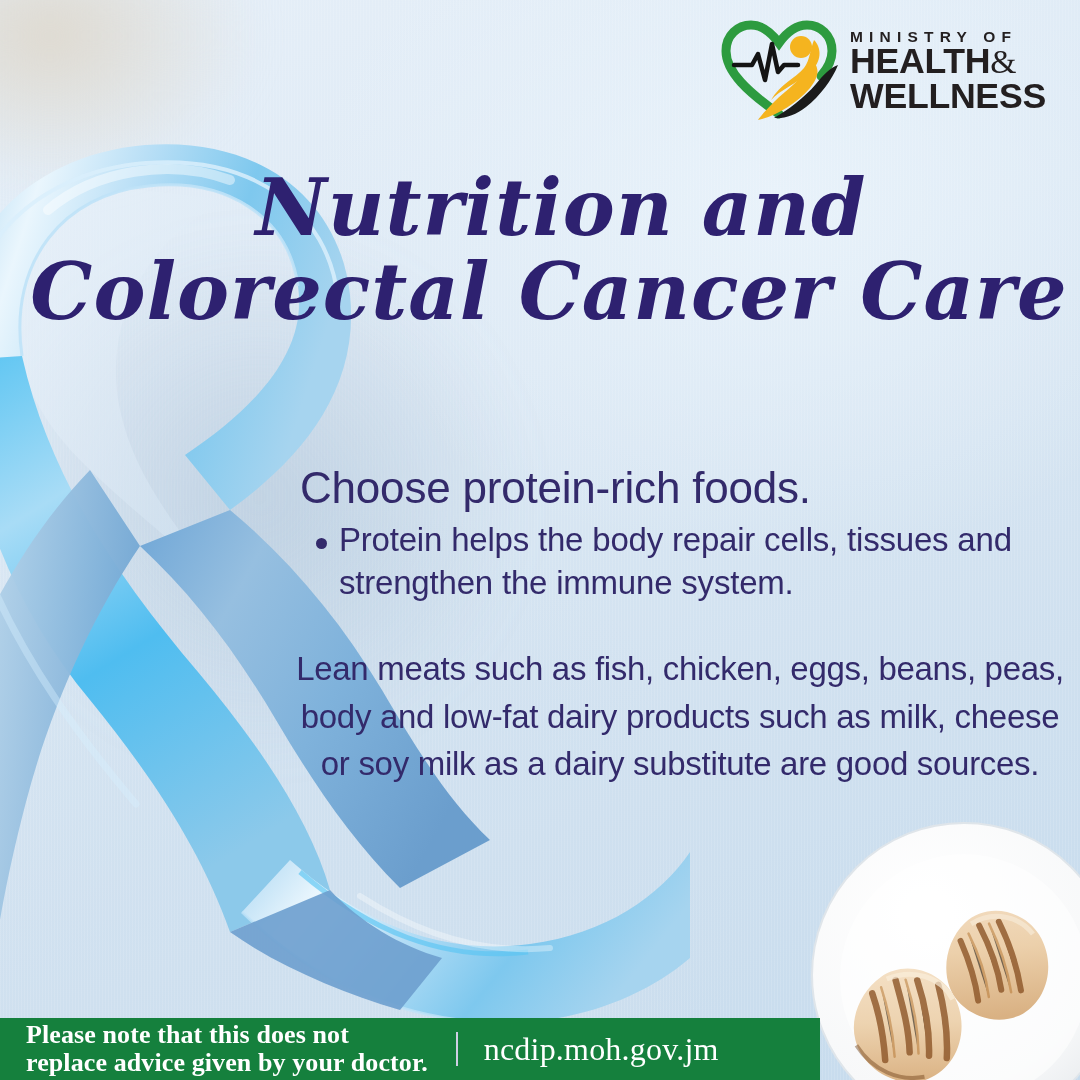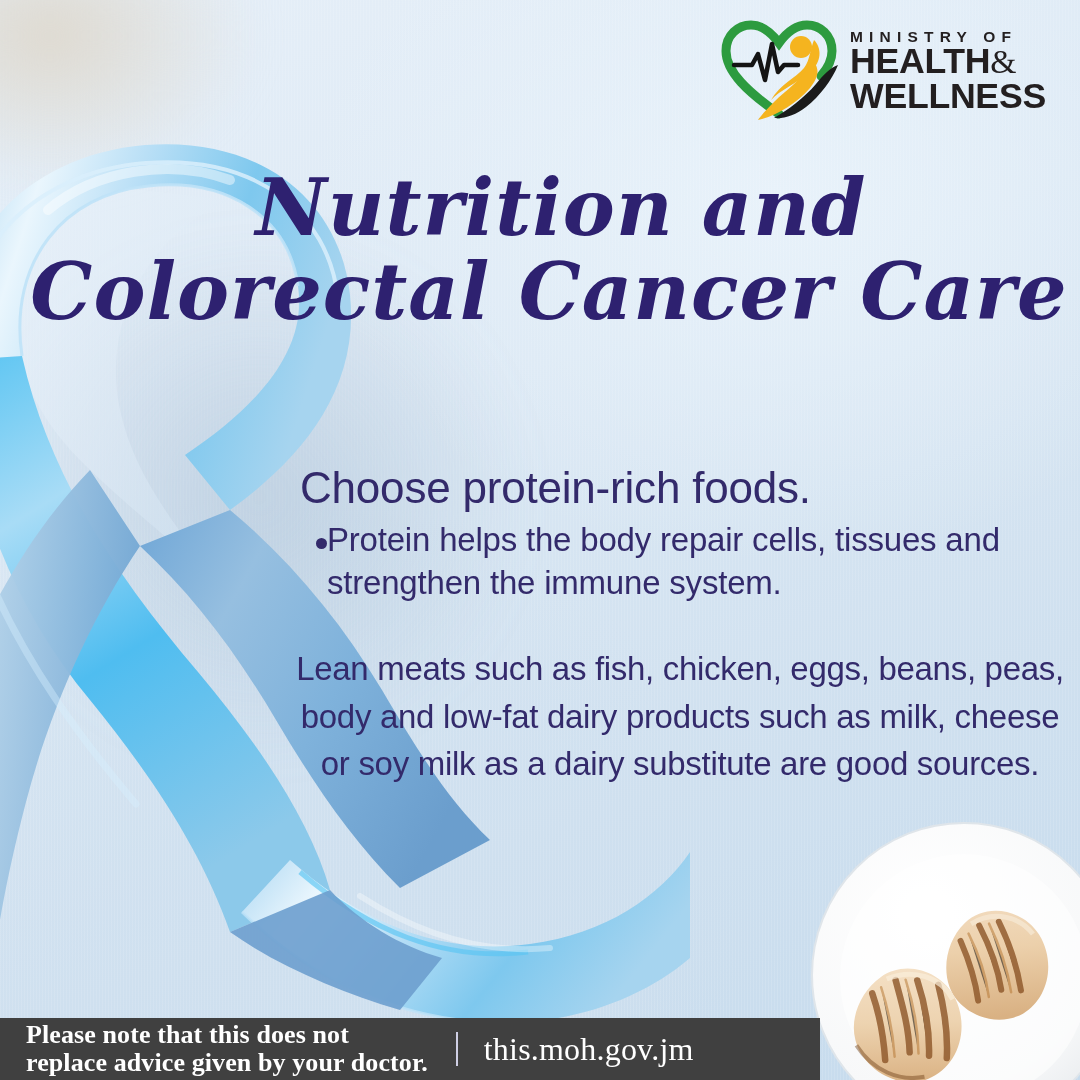--- a/index.html
+++ b/index.html
@@ -76,21 +76,21 @@
   
   .copy{
     position:absolute;left:288px;top:462px;width:784px;
     color:#332a6b;
   }
   .lead{
     font-size:44px;font-weight:400;line-height:1.16;
     letter-spacing:-.2px;margin:0 0 6px 12px;
   }
   .bullet-row{
-    display:flex;align-items:flex-start;gap:0;margin:0 0 0 28px;
+    display:flex;align-items:flex-start;gap:12px;margin:0 0 0 28px;
   }
   .bullet-dot{
     width:11px;height:11px;border-radius:50%;background:#332a6b;
     flex:0 0 auto;margin-top:19px;
   }
   .bullet-text{
     font-size:33px;line-height:1.30;letter-spacing:-.2px;max-width:690px;
   }
   .para{
     position:absolute;left:288px;top:645px;width:784px;
@@ -98,21 +98,21 @@
     font-size:33px;line-height:1.44;letter-spacing:-.3px;
   }
 
   
   .plate-wrap{position:absolute;left:806px;top:800px;width:300px;height:290px;}
   .plate-wrap svg{display:block;width:100%;height:100%;}
 
   
   .footer{
     position:absolute;left:0;top:1018px;width:820px;height:62px;
-    background:#404040;display:flex;align-items:center;
+    background:#15803d;display:flex;align-items:center;
   }
   .footer-note{
     color:#ffffff;font-family:"Liberation Serif",serif;font-weight:700;
     font-size:26px;line-height:1.06;margin-left:26px;white-space:pre-line;
     letter-spacing:.1px;
   }
   .footer-div{
     width:2px;height:34px;background:#cfcfe4;margin:0 26px 0 28px;flex:0 0 auto;
   }
   .footer-url{
@@ -297,16 +297,16 @@
         <path d="M8,32 C 24,8 52,0 74,12" fill="none" stroke="#f9eeda" stroke-width="5" opacity=".7"></path>
         <path d="M20,104 C 48,116 76,110 94,92" fill="none" stroke="#6e4019" stroke-width="4" opacity=".45"></path>
       </g>
     </svg>
   </div>
 
   <div class="footer">
     <div class="footer-note">Please note that this does not
 replace advice given by your doctor.</div>
     <div class="footer-div"></div>
-    <div class="footer-url">this.moh.gov.jm</div>
+    <div class="footer-url">ncdip.moh.gov.jm</div>
   </div>
 
 </div>
 
 </body></html>

